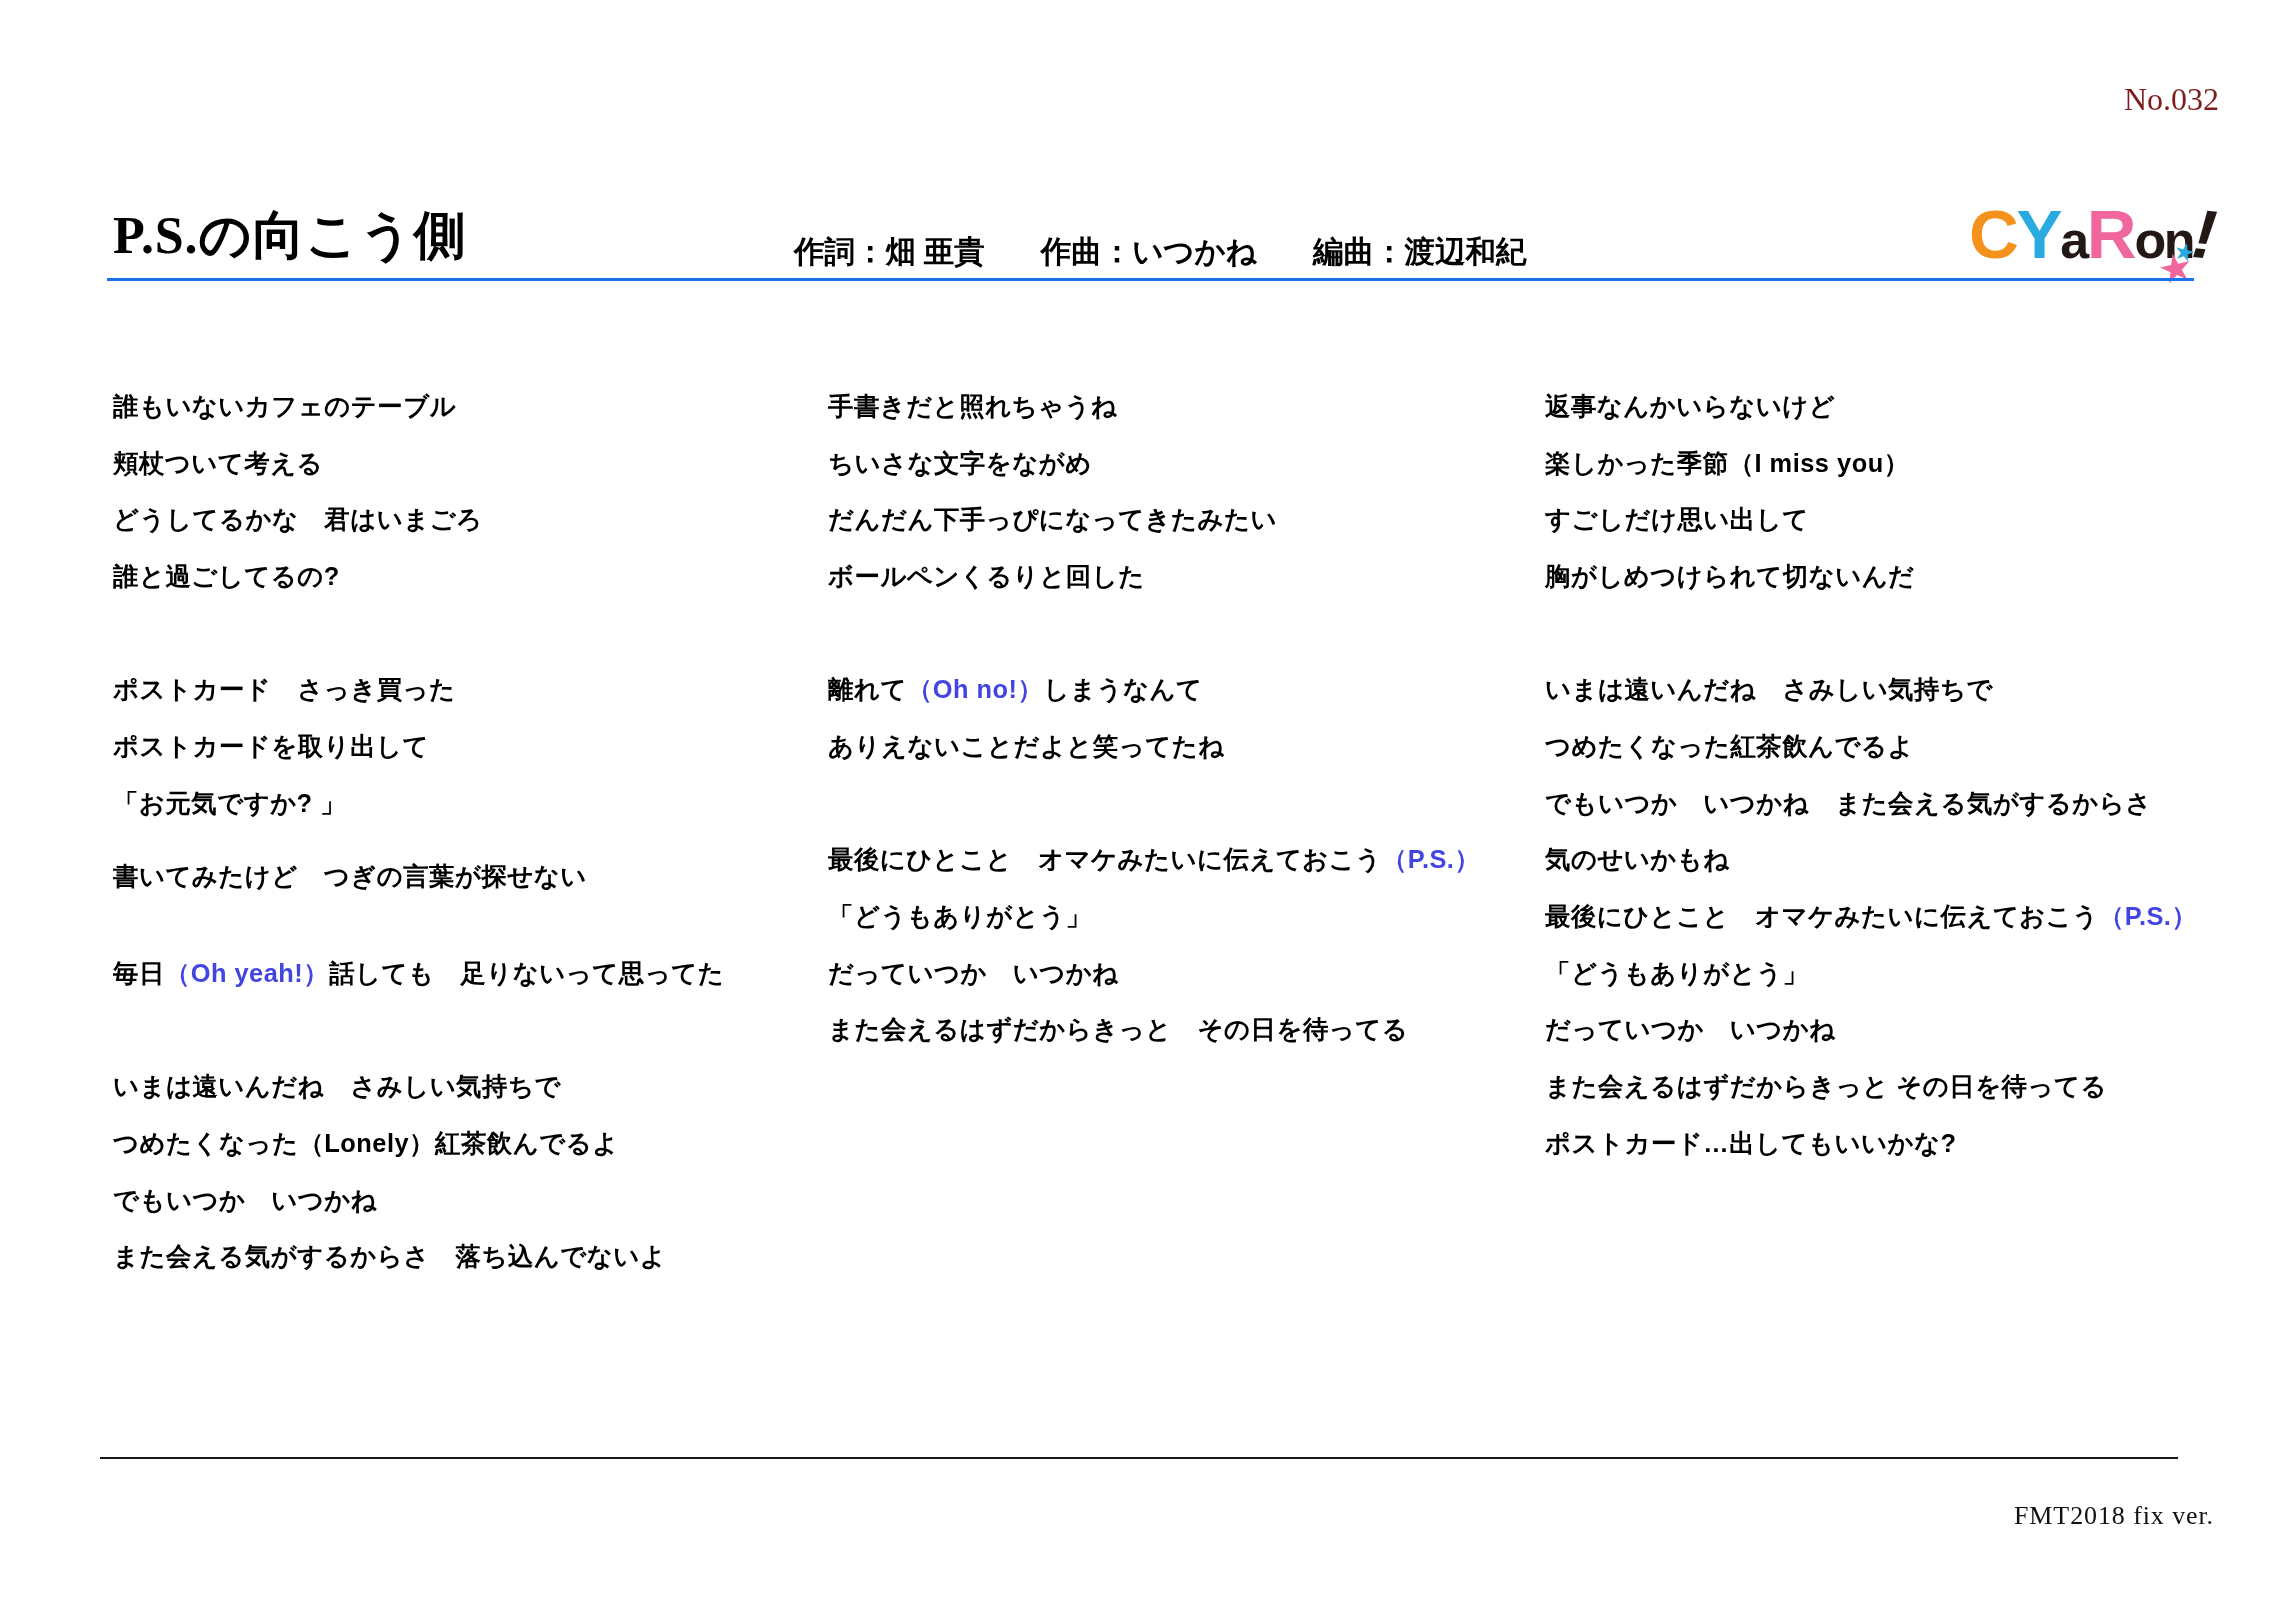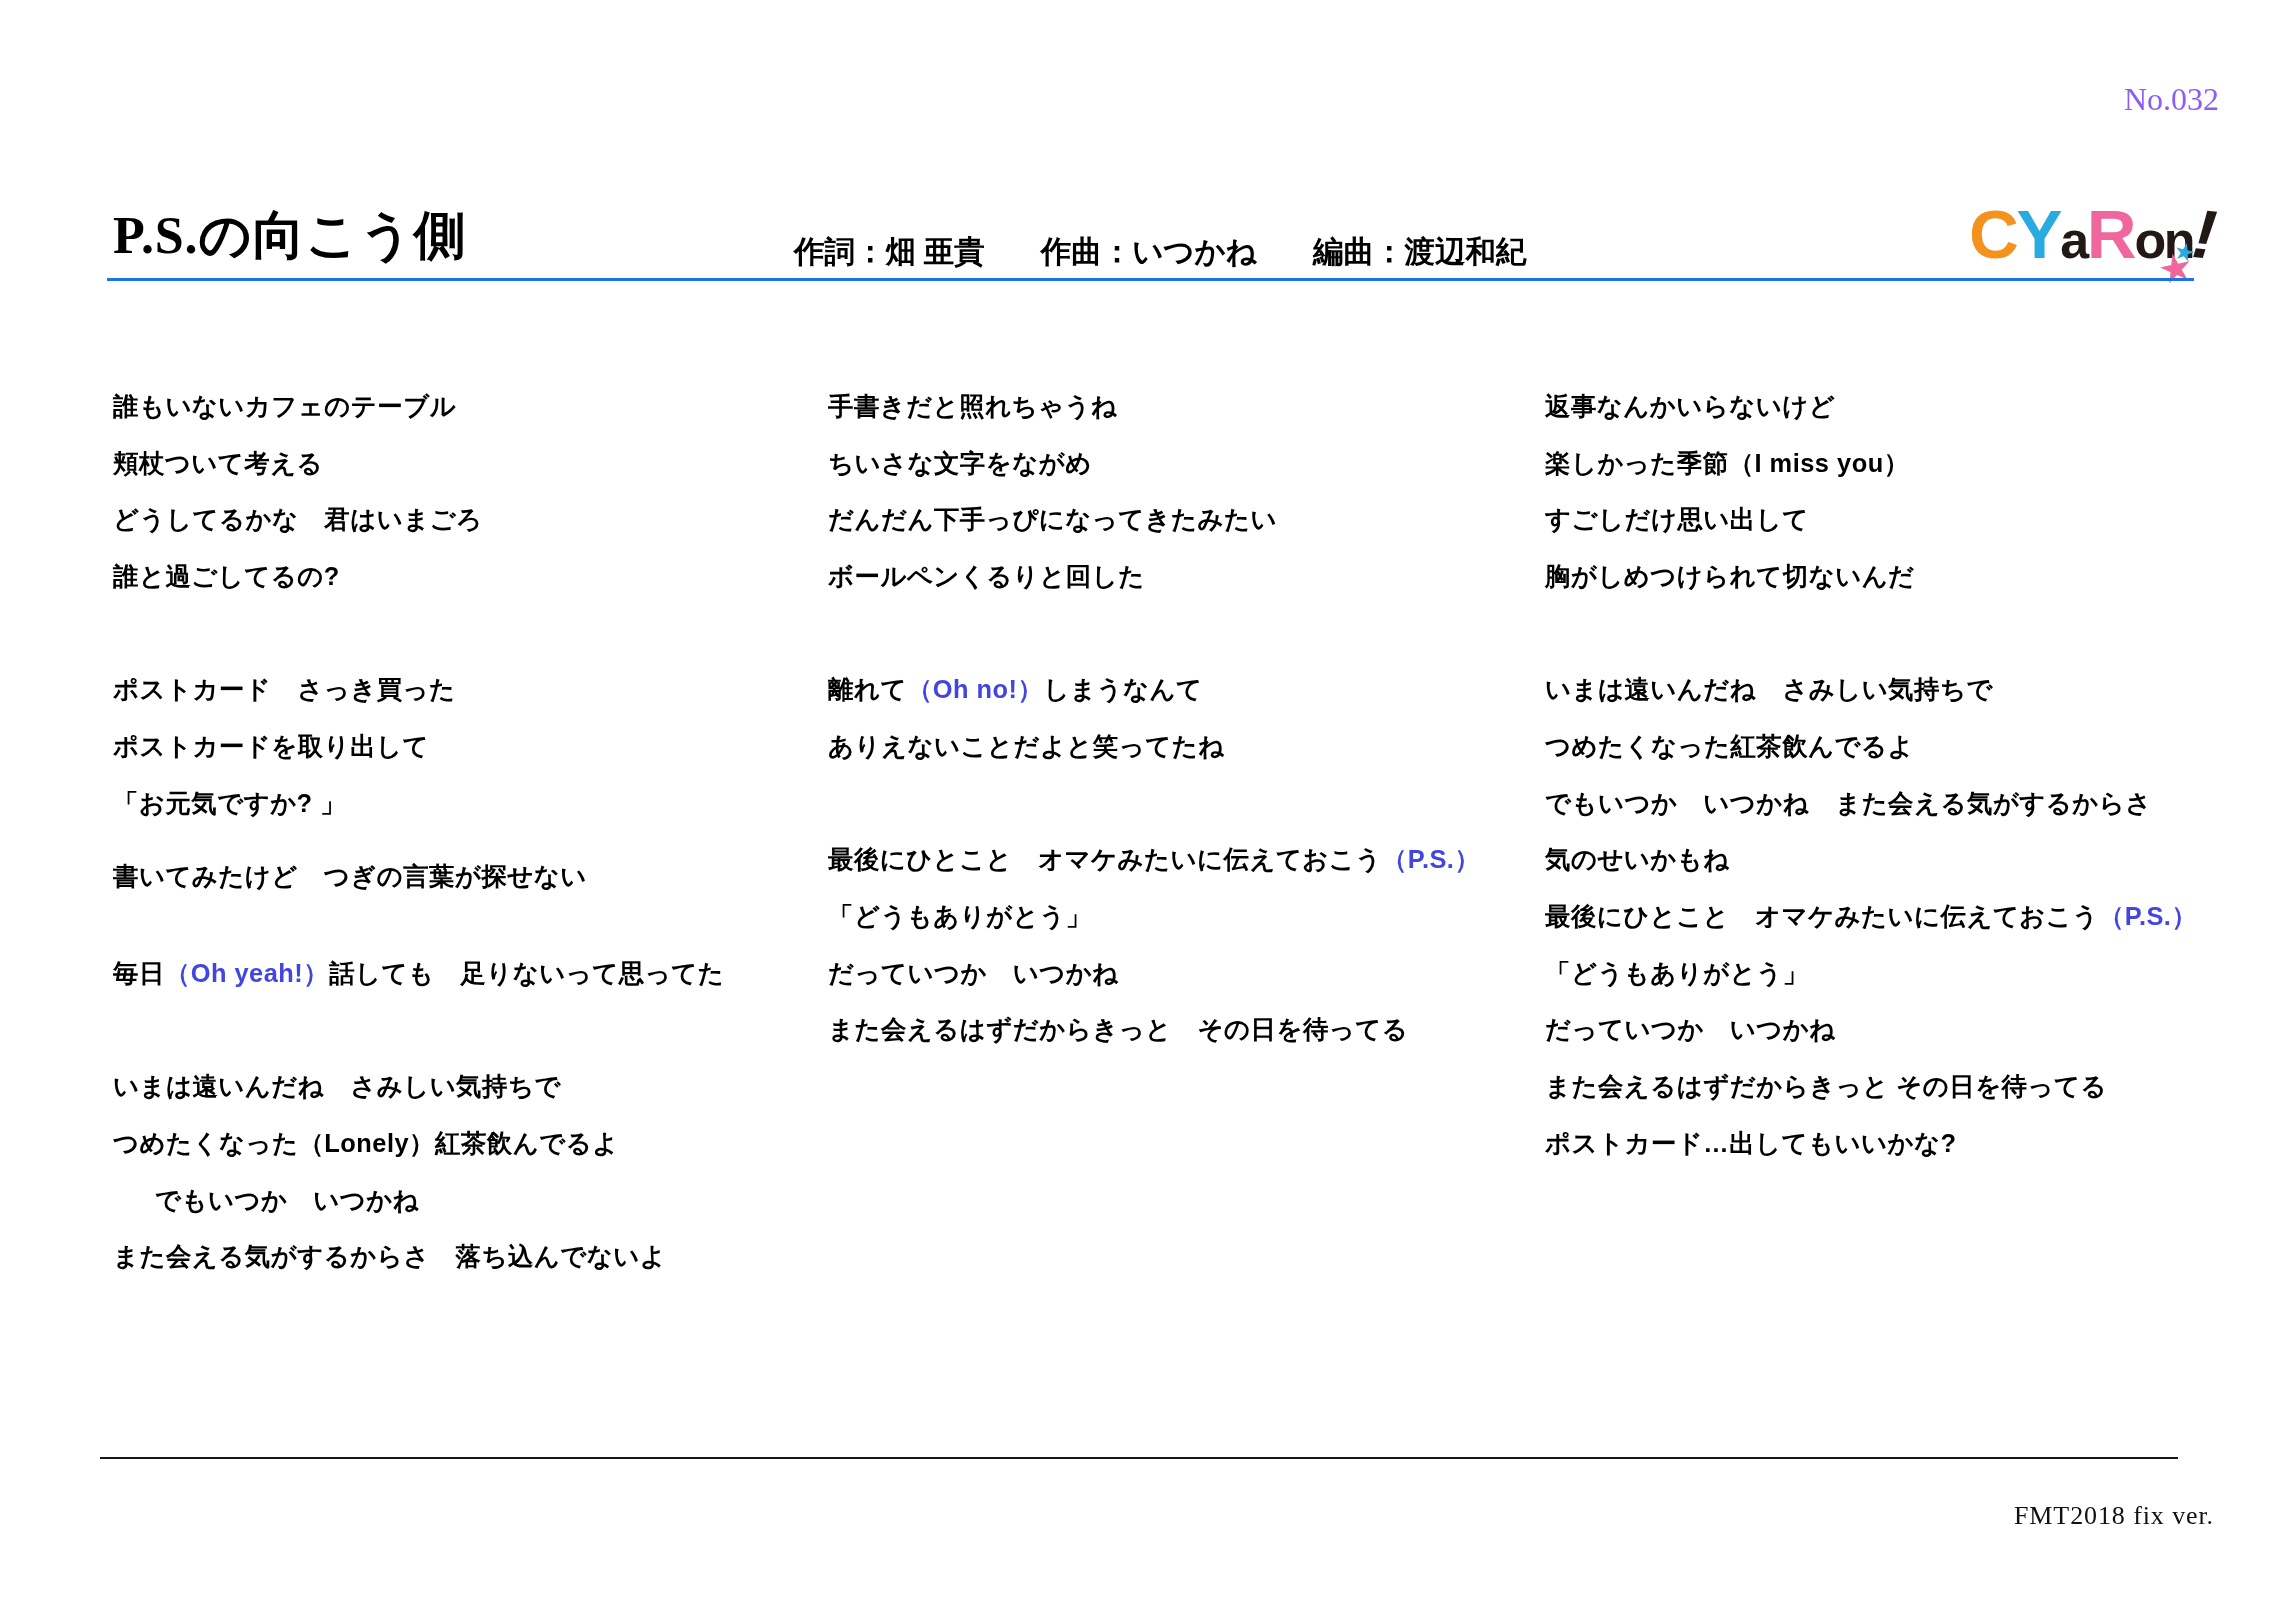--- a/index.html
+++ b/index.html
@@ -5,21 +5,21 @@
   html,body{margin:0;padding:0;}
   body{
     width:2295px;height:1623px;position:relative;background:#ffffff;
     font-family:"Liberation Sans","DejaVu Sans",sans-serif;color:#000;
     overflow:hidden;
   }
   
   .page-number{
     position:absolute;top:81px;right:76px;
     font-family:"Liberation Serif","DejaVu Serif",serif;
-    font-size:32px;color:#8b5cf6;
+    font-size:32px;color:#7f1d1d;
   }
   .title{
     position:absolute;left:113px;top:209px;
     font-family:"Liberation Serif","DejaVu Serif",serif;
     font-weight:bold;font-size:52px;line-height:1.05;letter-spacing:0.9px;
     white-space:nowrap;
   }
   .credits{
     position:absolute;left:794px;top:232px;white-space:nowrap;
     font-family:"Liberation Serif","DejaVu Serif",serif;
@@ -101,21 +101,21 @@
       <div class="line" style="top: 57px;"><span>頬杖ついて考える</span></div>
       <div class="line" style="top: 113px;"><span>どうしてるかな　君はいまごろ</span></div>
       <div class="line" style="top: 170px;"><span>誰と過ごしてるの?</span></div>
       <div class="line" style="top: 283px;"><span>ポストカード　さっき買った</span></div>
       <div class="line" style="top: 340px;"><span>ポストカードを取り出して</span></div>
       <div class="line" style="top: 397px;"><span>「お元気ですか? 」</span></div>
       <div class="line" style="top: 470px; text-align: right;"><span>書いてみたけど　つぎの言葉が探せない</span></div>
       <div class="line" style="top: 567px;"><span>毎日</span><span class="accent">（Oh yeah!）</span><span>話しても　足りないって思ってた</span></div>
       <div class="line" style="top: 680px;"><span>いまは遠いんだね　さみしい気持ちで</span></div>
       <div class="line" style="top: 737px;"><span>つめたくなった（Lonely）紅茶飲んでるよ</span></div>
-      <div class="line" style="top: 794px; margin-left: 42px;"><span>でもいつか　いつかね</span></div>
+      <div class="line" style="top: 794px;"><span>でもいつか　いつかね</span></div>
       <div class="line" style="top: 850px;"><span>また会える気がするからさ　落ち込んでないよ</span></div>
     </div>
     <div class="lyrics-col col-1">
       <div class="line" style="top: 0px;"><span>手書きだと照れちゃうね</span></div>
       <div class="line" style="top: 57px;"><span>ちいさな文字をながめ</span></div>
       <div class="line" style="top: 113px;"><span>だんだん下手っぴになってきたみたい</span></div>
       <div class="line" style="top: 170px;"><span>ボールペンくるりと回した</span></div>
       <div class="line" style="top: 283px;"><span>離れて</span><span class="accent">（Oh no!）</span><span>しまうなんて</span></div>
       <div class="line" style="top: 340px;"><span>ありえないことだよと笑ってたね</span></div>
       <div class="line" style="top: 453px;"><span>最後にひとこと　オマケみたいに伝えておこう</span><span class="accent">（P.S.）</span></div>

